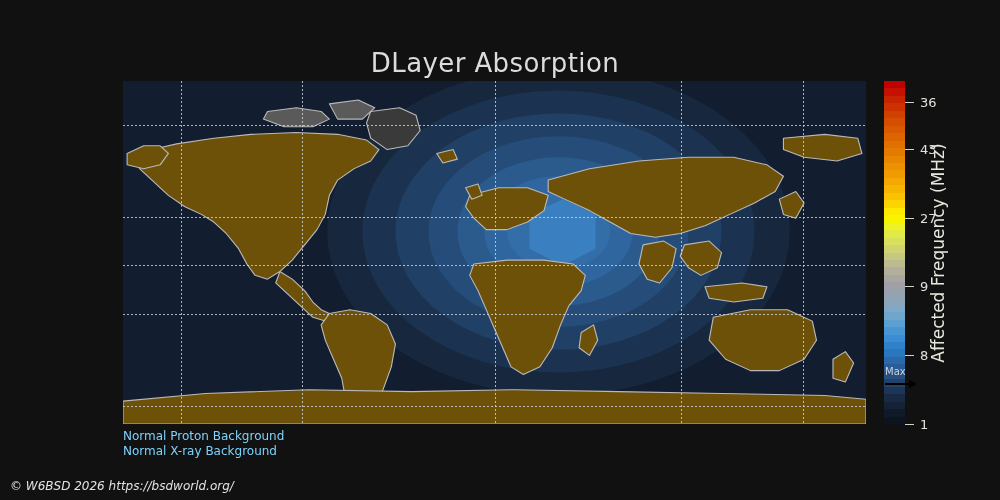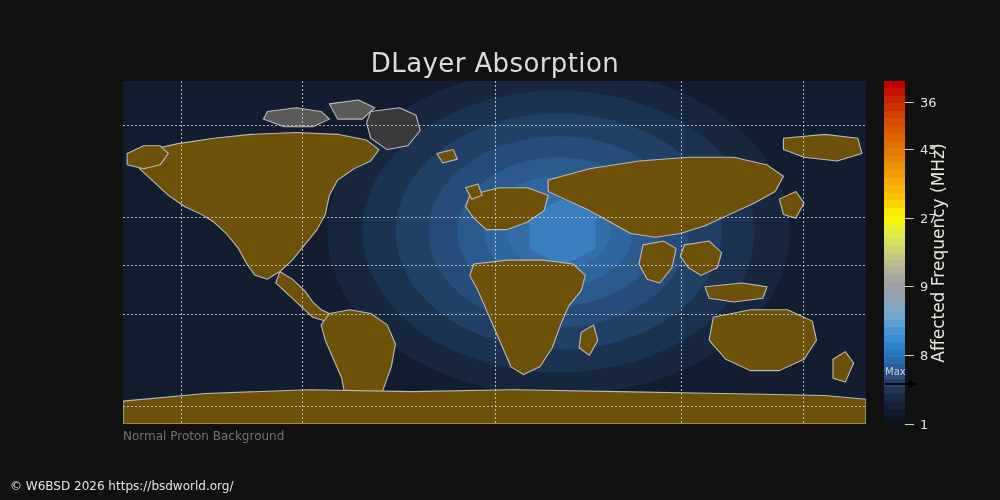--- a/index.html
+++ b/index.html
@@ -47,23 +47,23 @@
   }
   .cbar-axislabel span{
     transform:rotate(-90deg);white-space:nowrap;font-size:17px;color:#e4e9dd;
   }
   .maxmark{position:absolute;left:884px;top:366px;width:40px;height:24px;}
   .maxmark .mlabel{position:absolute;left:1px;top:0px;font-size:10px;color:#c9d2dc;
     font-family:"DejaVu Sans","Liberation Sans",sans-serif;text-align:right;}
   .maxmark .marrow{position:absolute;left:1px;top:14px;width:32px;height:8px;}
 
   
-  .status{position:absolute;left:123px;top:429px;font-size:12px;line-height:15px;color:#737373;}
+  .status{position:absolute;left:123px;top:429px;font-size:12px;line-height:15px;color:#7dd3fc;}
   .stamp{position:absolute;left:722px;top:434px;font-size:12px;color:#d7d7d7;}
-  .credit{position:absolute;left:10px;top:479px;font-size:12px;color:#e3e3e3;}
+  .credit{position:absolute;left:10px;top:479px;font-size:12px;font-style:italic;color:#e3e3e3;}
 </style>
 </head>
 <body>
 
 <div id="root">
 
   <div class="title">DLayer Absorption</div>
 
   <div class="map-wrap">
     <svg class="map-svg" viewBox="0 0 360 180" preserveAspectRatio="none">
@@ -248,17 +248,18 @@
   <div class="maxmark">
     <div class="mlabel">Max</div>
     <svg class="marrow" viewBox="0 0 32 8">
       <line x1="0" y1="4" x2="24" y2="4" stroke="#000000" stroke-width="2"></line>
       <polygon points="24,0 32,4 24,8" fill="#000000"></polygon>
     </svg>
   </div>
 
   <div class="status">
     <div>Normal Proton Background</div>
+    <div>Normal X-ray Background</div>
   </div>
 
 
   <div class="credit">© W6BSD 2026 https://bsdworld.org/</div>
 </div>
 
 </body></html>

